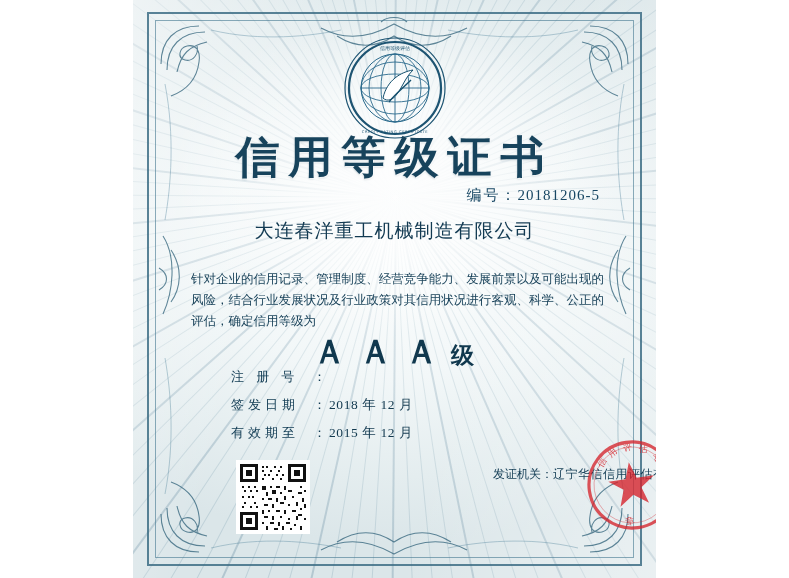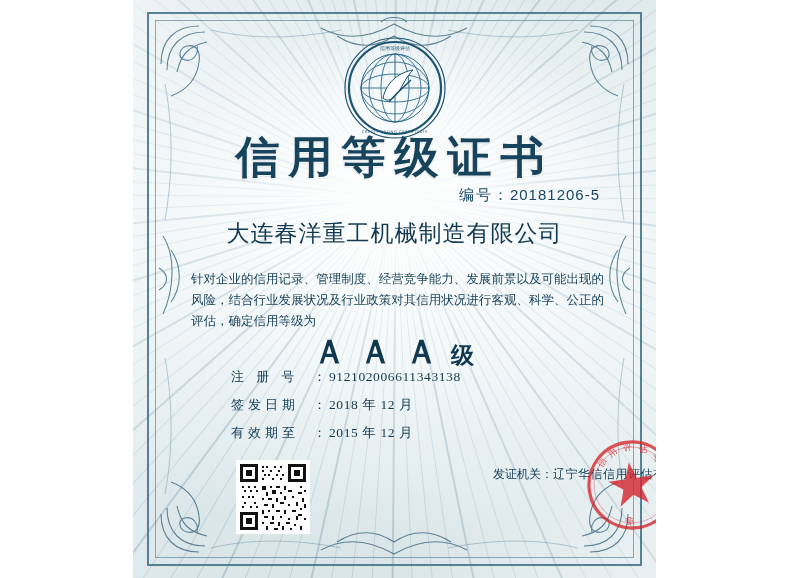--- a/index.html
+++ b/index.html
@@ -112,30 +112,30 @@
   .code-line {
     position: absolute;
     right: 56px;
     top: 186px;
     font-family: "DejaVu Sans", sans-serif;
     font-size: 15px;
     color: #174663;
     letter-spacing: 1px;
   }
   .code-line .lbl { letter-spacing: 2px; }
-  .code-line .val { font-family: Liberation Sans, sans-serif; }
+  .code-line .val { font-family: Liberation Serif, serif; }
 
   
   .company {
     position: absolute;
     left: 0; right: 0;
     top: 218px;
     text-align: center;
     font-family: "DejaVu Sans", sans-serif;
-    font-size: 23px;
+    font-size: 19px;
     letter-spacing: 1px;
     color: #123a52;
   }
   .address {
     position: absolute;
     left: 0; right: 0;
     top: 248px;
     text-align: center;
     font-family: "DejaVu Sans", sans-serif;
     font-size: 12px;
@@ -456,21 +456,20 @@
     </div>
 
     <div class="grade">
       <span>ＡＡＡ</span><span class="suffix">级</span>
     </div>
 
     <div class="fields">
       <div class="field-row">
         <span class="field-label">注 册 号</span>
         <span class="field-colon">：</span>
-        <span class="field-value">912102006611343138</span>
       </div>
       <div class="field-row">
         <span class="field-label">签发日期</span>
         <span class="field-colon">：</span>
         <span class="field-value">2018 年 12 月</span>
       </div>
       <div class="field-row">
         <span class="field-label">有效期至</span>
         <span class="field-colon">：</span>
         <span class="field-value">2015 年 12 月</span>

